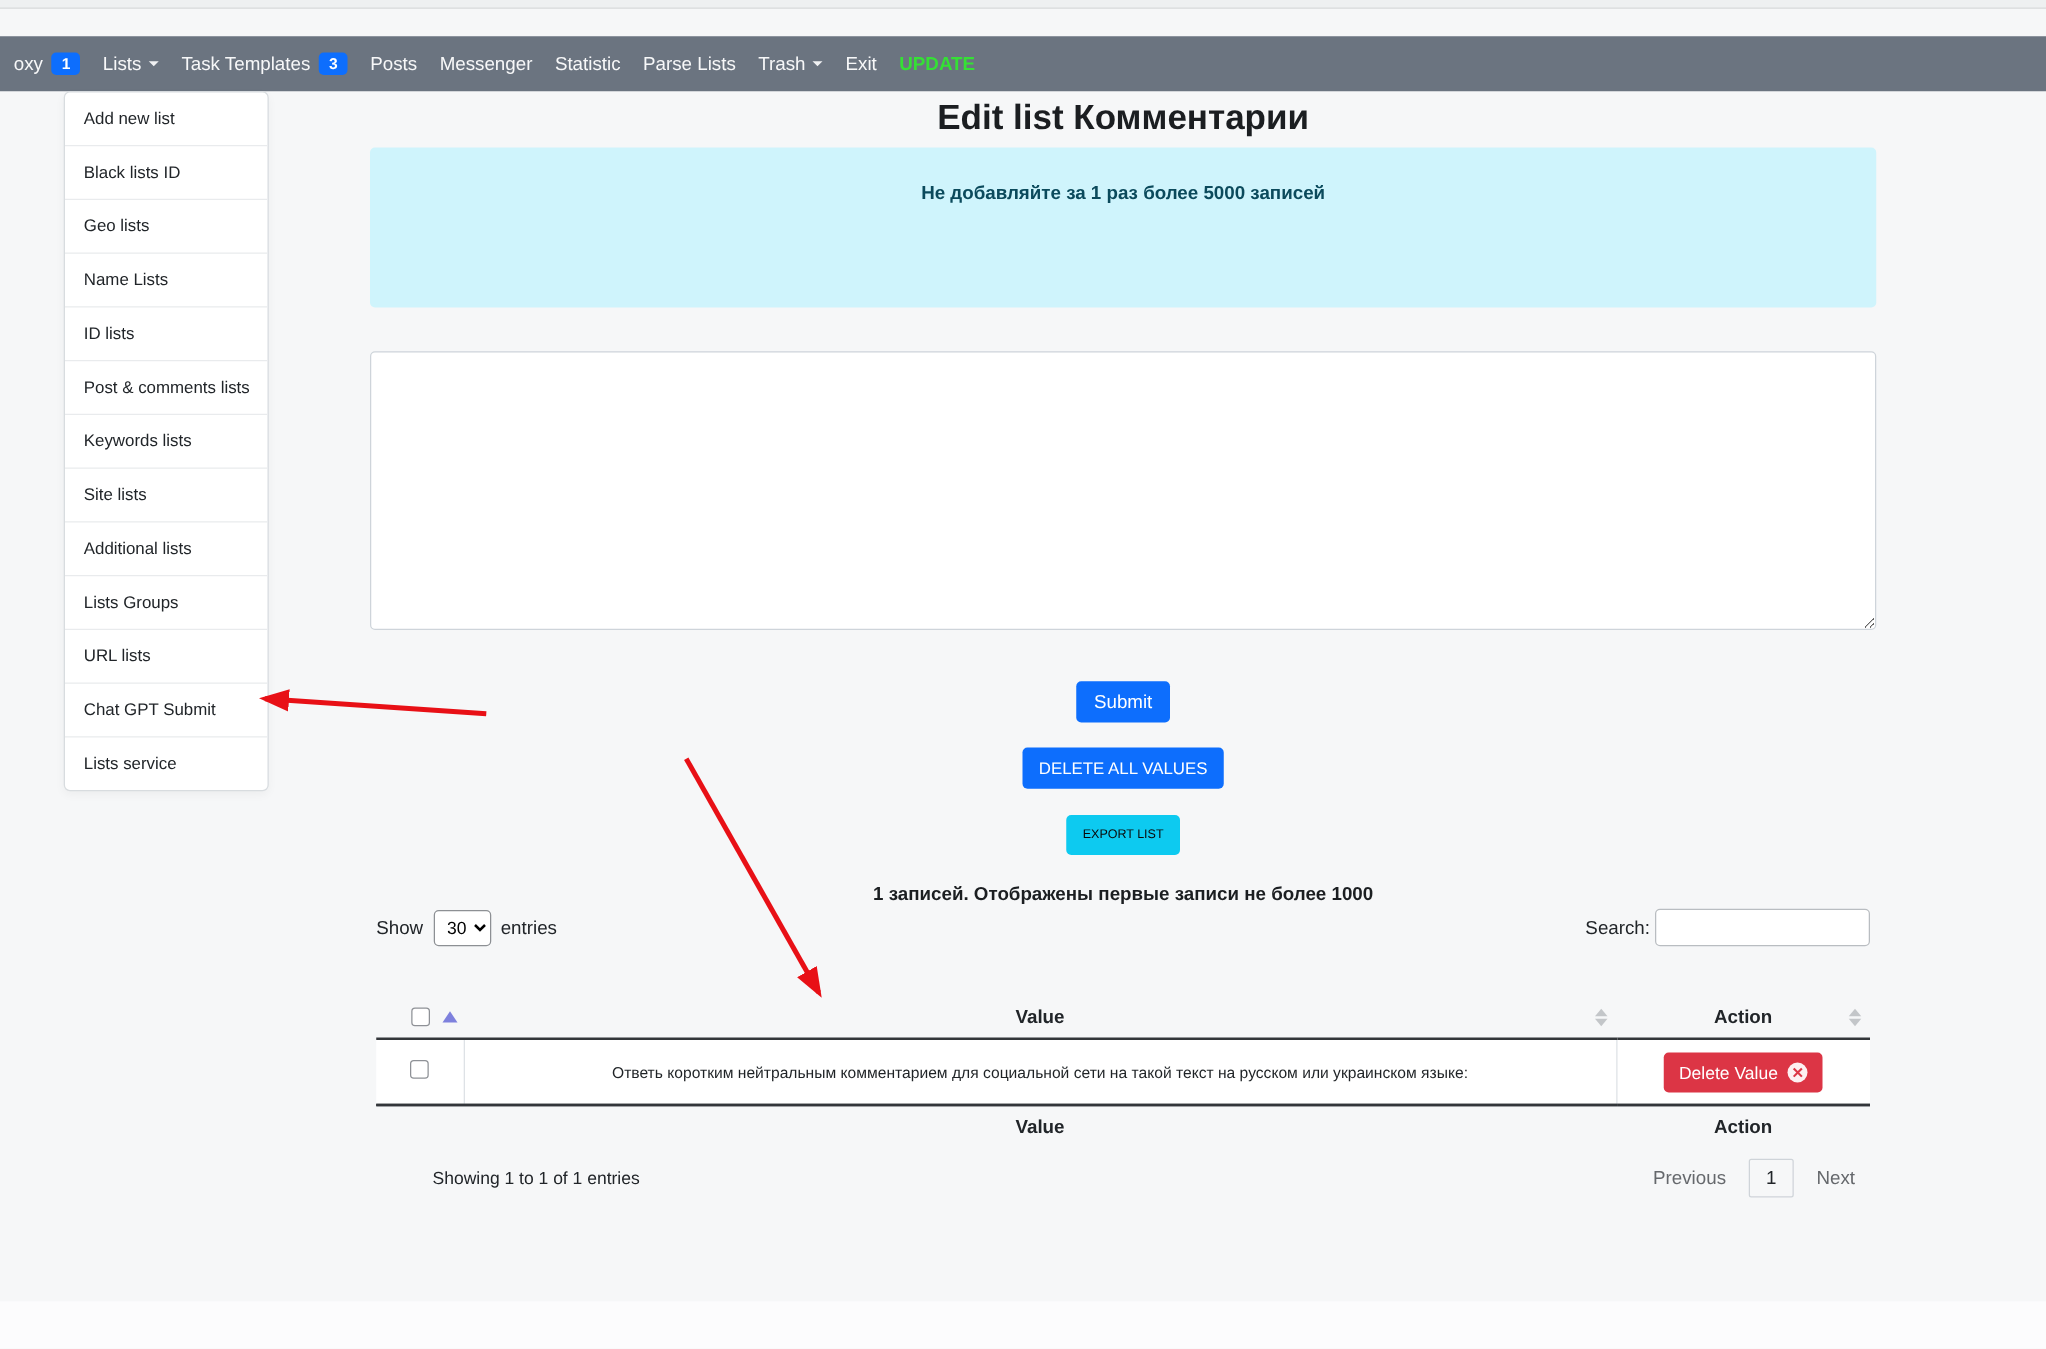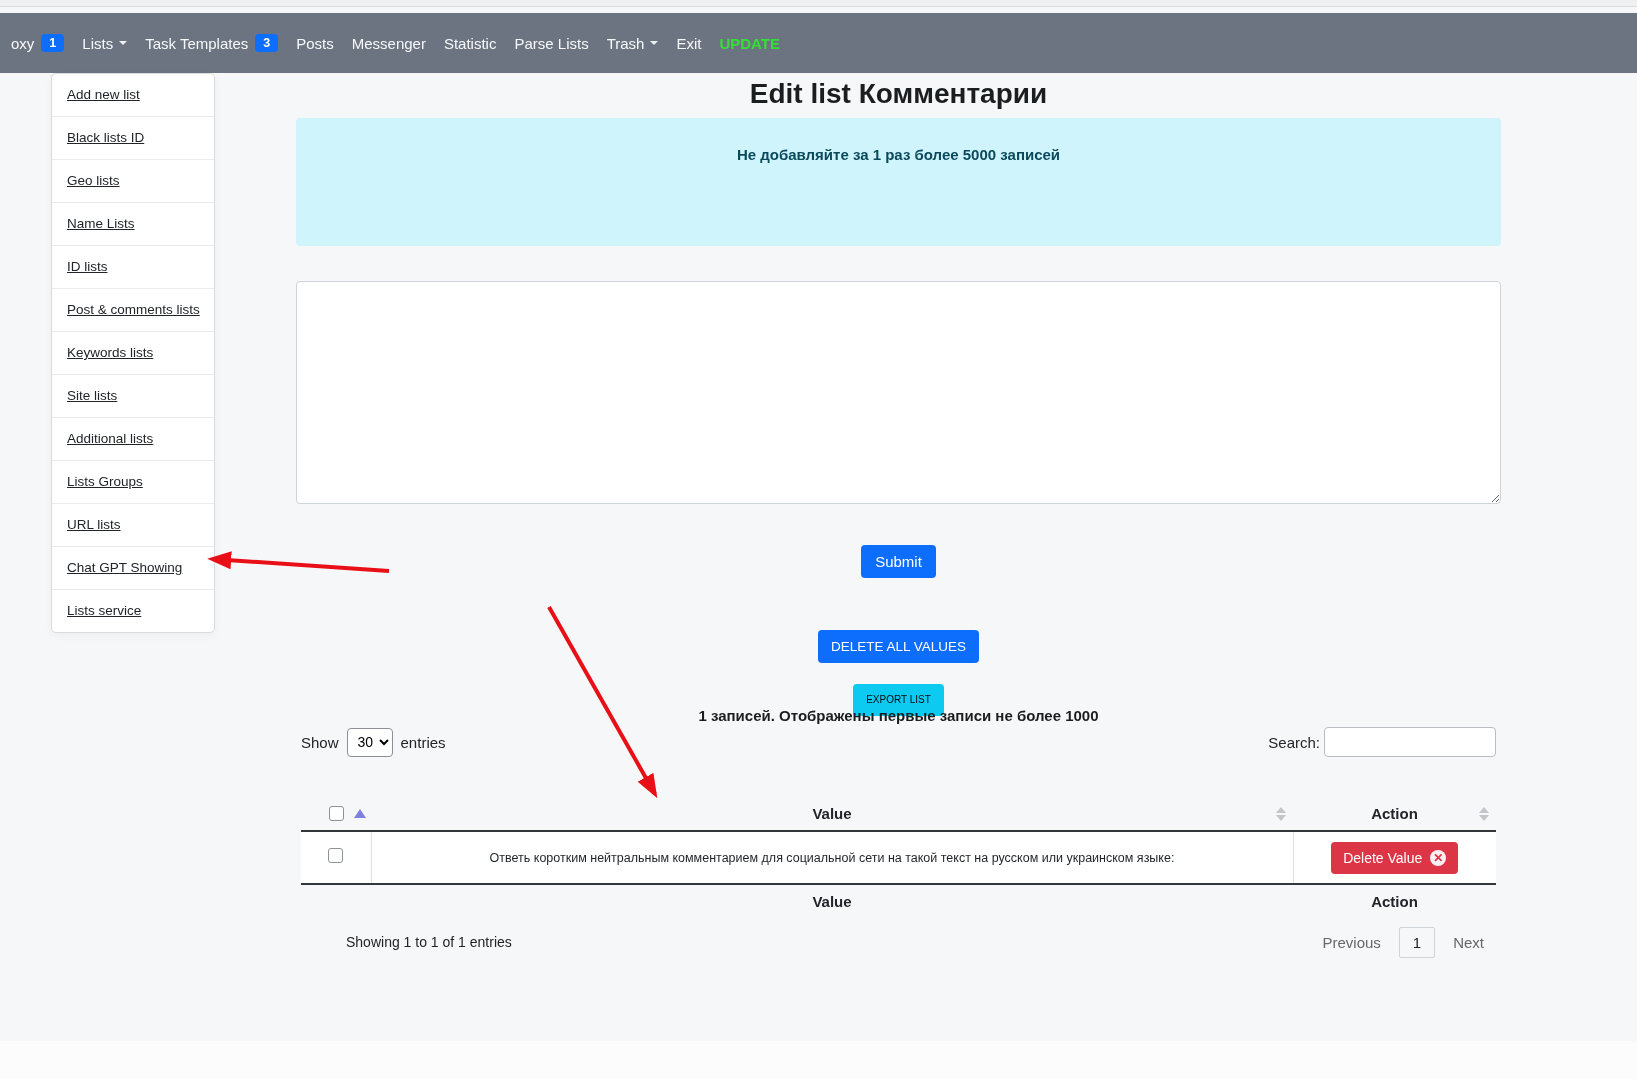--- a/index.html
+++ b/index.html
@@ -10,42 +10,42 @@
     font-family: "Liberation Sans", sans-serif;
     color: #212529;
     overflow: hidden;
   }
   
   .top-strip { position:absolute; top:0; left:0; width:1637px; height:7px; background:#eef0f1; border-bottom:1px solid #d8dadc; }
   .bottom-strip { position:absolute; top:1041px; left:0; width:1637px; height:38px; background:#fcfcfd; }
 
   
   .navbar {
-    position:absolute; top:13px; left:0; width:1637px; height:60px;
+    position:absolute; top:29px; left:0; width:1637px; height:44px;
     background:#6b7480; display:flex; align-items:center; padding-left:2px;
   }
   .nav-link {
     display:flex; align-items:center; gap:7px; padding:0 9px; height:100%;
     color:rgba(255,255,255,0.95); font-size:15px; cursor:pointer; text-decoration:none; white-space:nowrap;
   }
   .badge {
     background:#0d6efd; color:#fff; font-size:12.5px; font-weight:700;
     padding:3px 8px; border-radius:4px; line-height:1;
   }
   .caret {
     width:0; height:0; border-left:4px solid transparent; border-right:4px solid transparent;
     border-top:4.5px solid rgba(255,255,255,0.9); margin-left:-1px;
   }
   .nav-update { color:#35e035; font-weight:700; }
 
   
   .dropdown-menu {
     position:absolute; top:73px; left:51px; width:164px; background:#fff;
     border:1px solid #d8dcdf; border-radius:5px; z-index:20;
-    box-shadow:0 3px 8px rgba(0,0,0,0.04); overflow:hidden;text-decoration:underline;
+    box-shadow:0 3px 8px rgba(0,0,0,0.04); overflow:hidden;
   }
   .dropdown-item {
     display:block; padding:11px 15px; font-size:13.5px; line-height:20px; color:#212529;
     cursor:pointer; text-decoration:none; white-space:nowrap;
   }
   .dropdown-item + .dropdown-item { border-top:1px solid #e9ebed; }
 
   
   .page-title {
     position:absolute; top:78px; left:296px; width:1205px; text-align:center;
@@ -67,21 +67,21 @@
   .actions {
     position:absolute; top:545px; left:296px; width:1205px;
     display:flex; flex-direction:column; align-items:center;
   }
   .btn {
     border:none; border-radius:4px; cursor:pointer; line-height:1;
     font-family:"Liberation Sans", sans-serif;
   }
   .btn-primary { background:#0d6efd; color:#fff; }
   .btn-submit { height:33px; padding:0 14px; font-size:15px; margin-bottom:20px; }
-  .btn-delete-all { height:33px; padding:0 13px; font-size:13.5px; margin-bottom:21px;margin-top:32px; }
+  .btn-delete-all { height:33px; padding:0 13px; font-size:13.5px; margin-bottom:21px; }
   .btn-info { background:#0dcaf0; color:#0a0a0a; height:32px; padding:0 13px; font-size:10px; }
 
   .records-note {
     position:absolute; top:707px; left:296px; width:1205px; text-align:center;
     font-size:15px; font-weight:700; color:#1b1e21;
   }
 
   
   .table-section { position:absolute; top:726px; left:301px; width:1195px; }
   .controls { display:flex; justify-content:space-between; height:32px; }
@@ -178,21 +178,21 @@
   <a class="dropdown-item">Black lists ID</a>
   <a class="dropdown-item">Geo lists</a>
   <a class="dropdown-item">Name Lists</a>
   <a class="dropdown-item">ID lists</a>
   <a class="dropdown-item">Post &amp; comments lists</a>
   <a class="dropdown-item">Keywords lists</a>
   <a class="dropdown-item">Site lists</a>
   <a class="dropdown-item">Additional lists</a>
   <a class="dropdown-item">Lists Groups</a>
   <a class="dropdown-item">URL lists</a>
-  <a class="dropdown-item">Chat GPT Showing</a>
+  <a class="dropdown-item">Chat GPT Submit</a>
   <a class="dropdown-item">Lists service</a>
 </div>
 
 <h1 class="page-title">Edit list Комментарии</h1>
 
 <div class="alert">
   <p>Не добавляйте за 1 раз более 5000 записей</p>
 </div>
 
 <textarea class="list-textarea" style=""></textarea>

